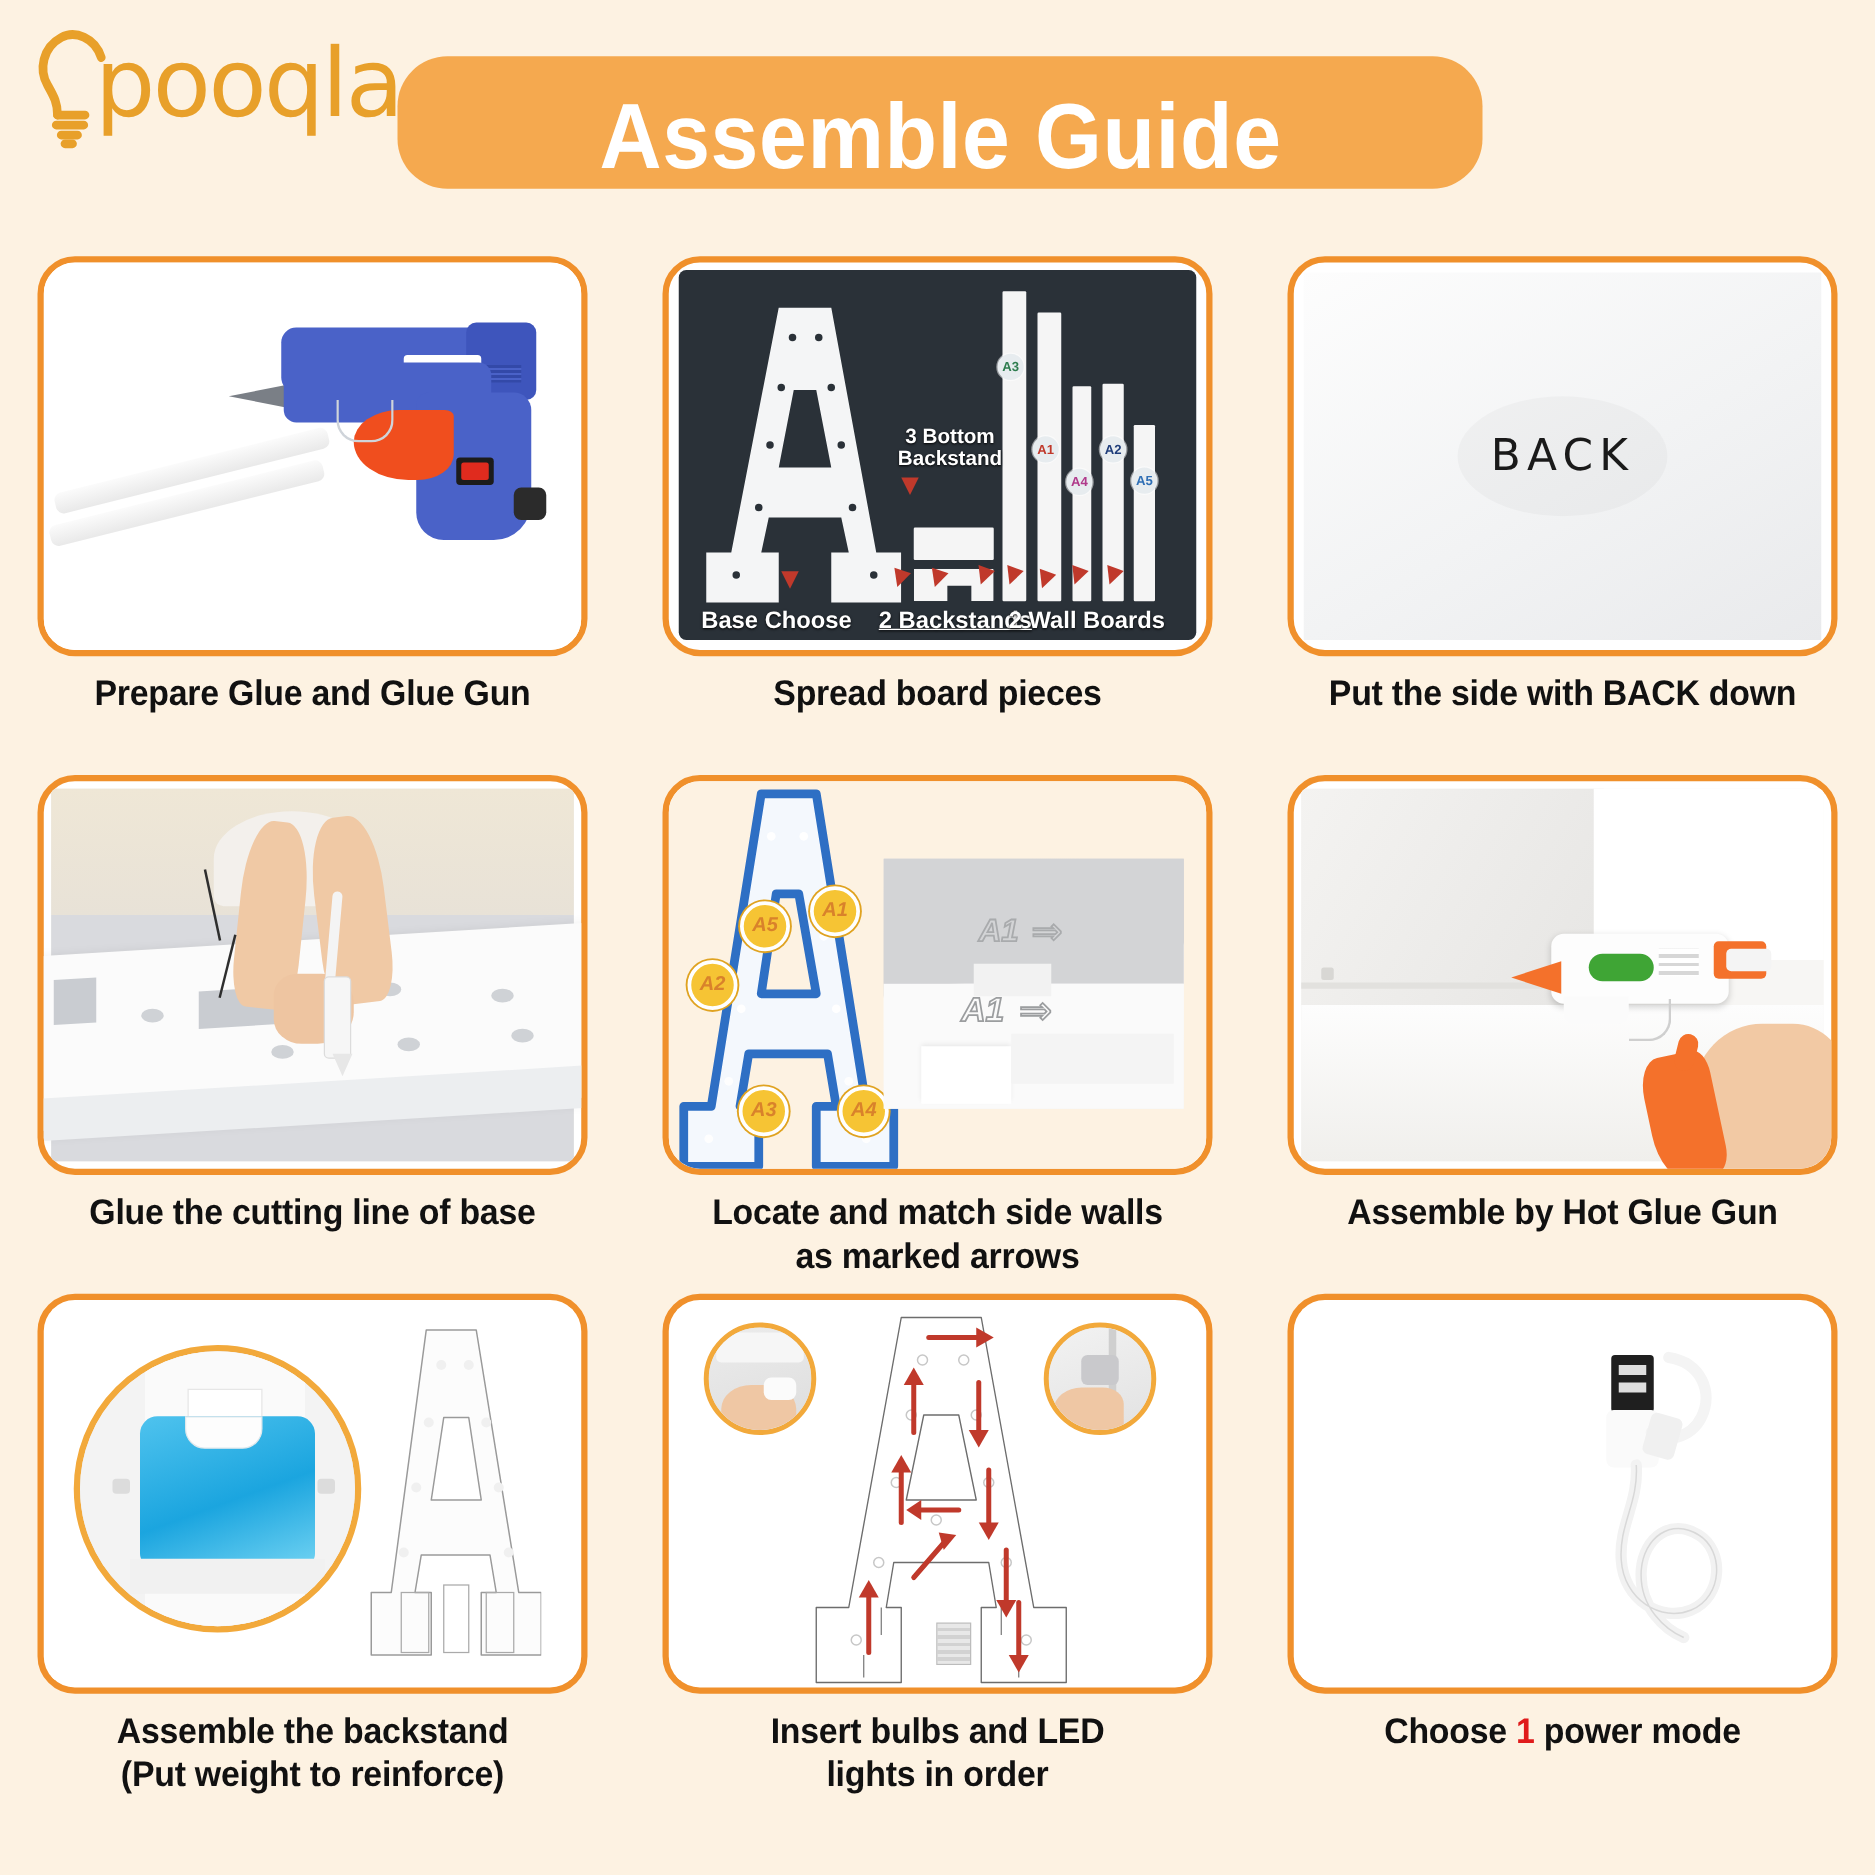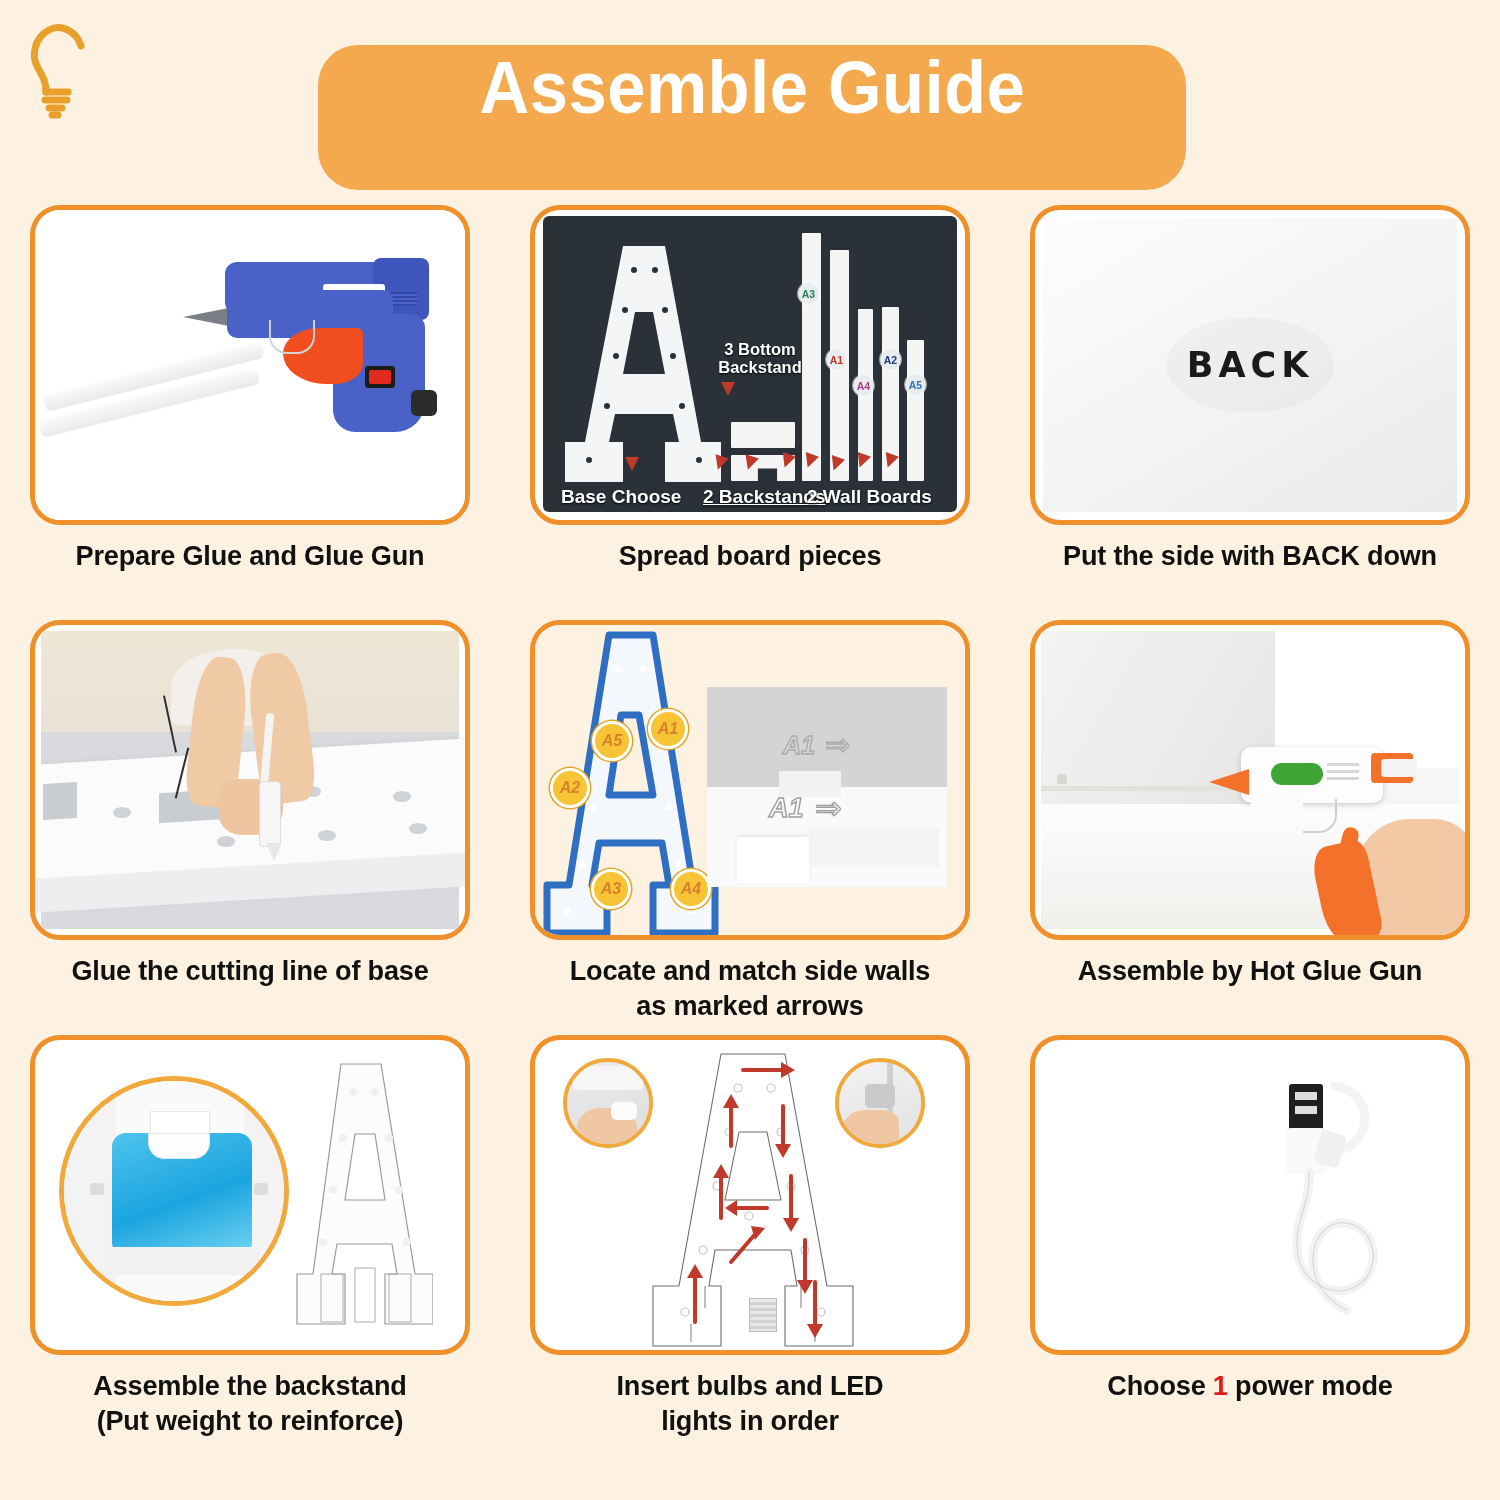--- a/index.html
+++ b/index.html
@@ -18,24 +18,24 @@
   .logo-mark { width: 78px; height: 105px; }
   .logo-word {
     font-family: "DejaVu Sans", sans-serif;
     font-size: 76px; font-weight: 400; color: #E8A02A;
     letter-spacing: -2px; margin-left: -26px; line-height: 1;
     padding-bottom: 8px;
   }
 
   .title-pill {
     position: absolute; left: 318px; top: 45px;
-    width: 868px; height: 145px;
+    width: 868px; height: 106px;
     background: #F5A94F;
     border-radius: 40px;
-    display: flex; align-items: flex-start; justify-content: center;
+    display: flex; align-items: flex-end; justify-content: center;
   }
   .title-text {
     font-family: "Liberation Sans", sans-serif;
     font-size: 74px; font-weight: bold; color: #FFFFFF;
     letter-spacing: 0.5px;
     transform: scaleX(0.93);
   }
 
   
   .grid {
@@ -100,21 +100,21 @@
   
   .p3-board { position: absolute; inset: 8px; background: linear-gradient(150deg,#fdfdfd 0%, #f2f3f4 55%, #e9eaec 100%); }
   .p3-oval {
     position: absolute; left: 50%; top: 50%; transform: translate(-50%,-50%);
     width: 168px; height: 96px; border-radius: 50%;
     background: rgba(0,0,0,0.028);
   }
   .p3-text {
     position: absolute; left: 50%; top: 50%; transform: translate(-50%,-50%);
     font-family: "DejaVu Sans", sans-serif;
-    font-size: 35px; letter-spacing: 5px; color: #1a1a1a; font-weight: 700;
+    font-size: 35px; letter-spacing: 5px; color: #1a1a1a; font-weight: 400;
   }
 
   
   .p4 { position:absolute; inset:6px; background:#e9e7e2; }
   .p4-wall { position:absolute; left:0; right:0; top:0; height:34%; background:linear-gradient(180deg,#efe7d6,#e8e2d7); }
   .p4-floor { position:absolute; left:0; right:0; top:34%; bottom:0; background:#d9dade; }
   .p4-board {
     position:absolute; background:#fbfbfb;
     box-shadow: 0 3px 10px rgba(0,0,0,.12);
   }
@@ -178,20 +178,21 @@
       <svg viewBox="0 0 78 105" width="78" height="105">
         <g fill="none" stroke="#E8A02A" stroke-width="7" stroke-linecap="round">
           <path d="M57 28 C52 12 36 6 25 12 C10 20 7 38 14 50 C19 59 22 64 22 74"></path>
           <path d="M22 74 L44 74"></path>
           <path d="M21 82 L43 82"></path>
           <path d="M25 90 L38 90"></path>
           <path d="M28 97 L34 97"></path>
         </g>
       </svg>
     </span>
+    <span class="logo-word">pooqla</span>
   </div>
 
   <div class="title-pill">
     <span class="title-text">Assemble Guide</span>
   </div>
 </div>
 
 <div class="grid">
 
   <div class="cell">

